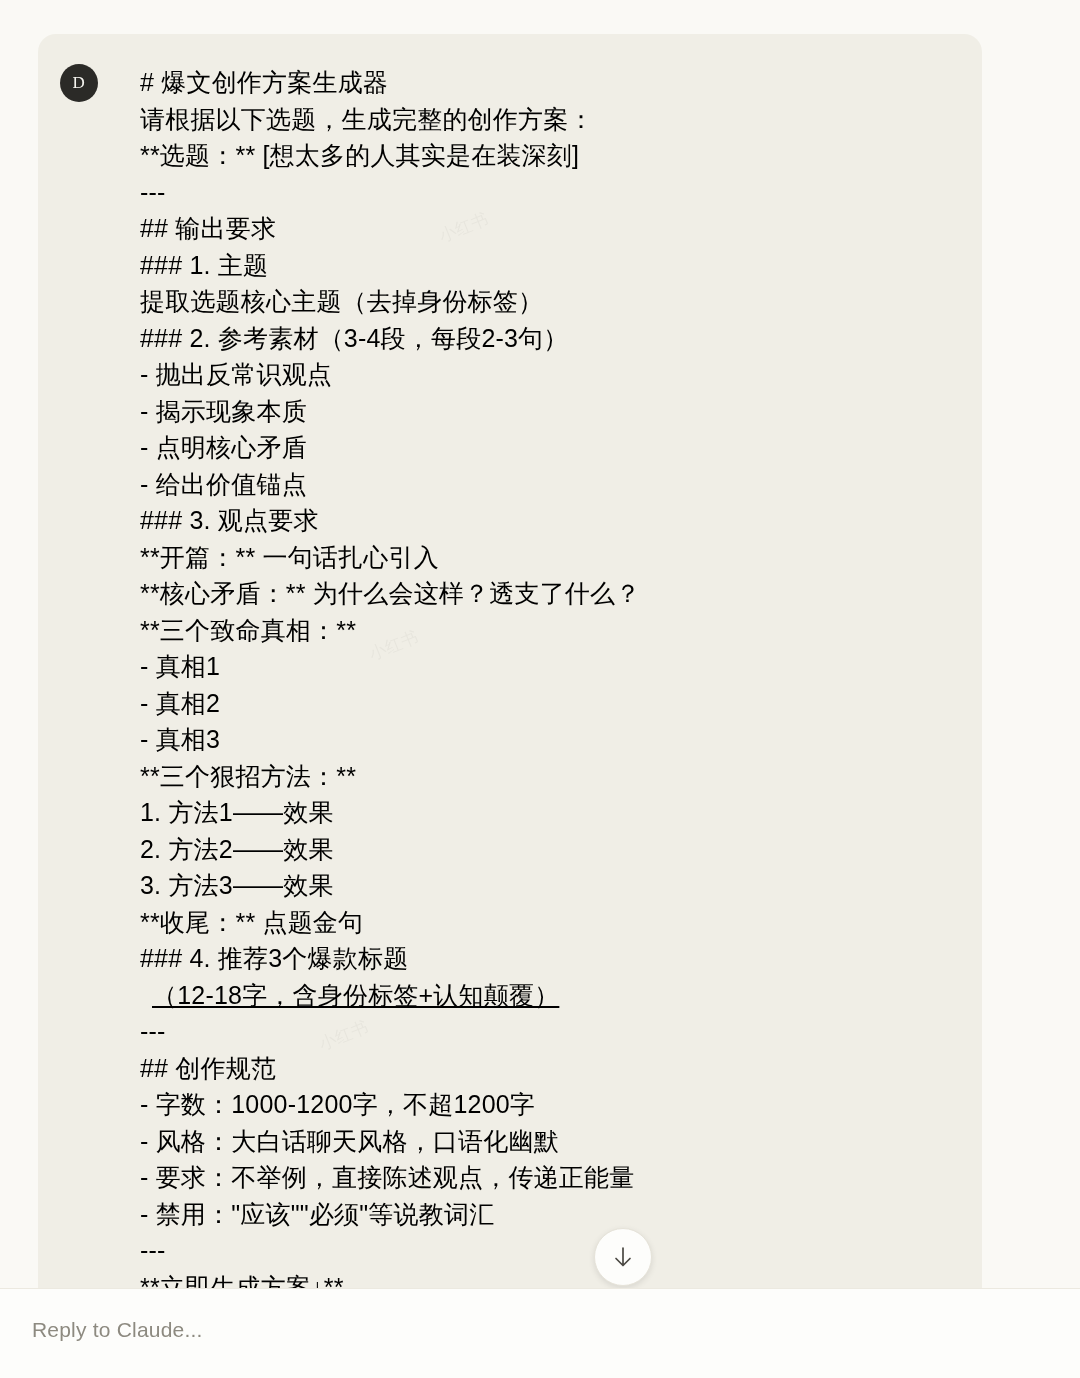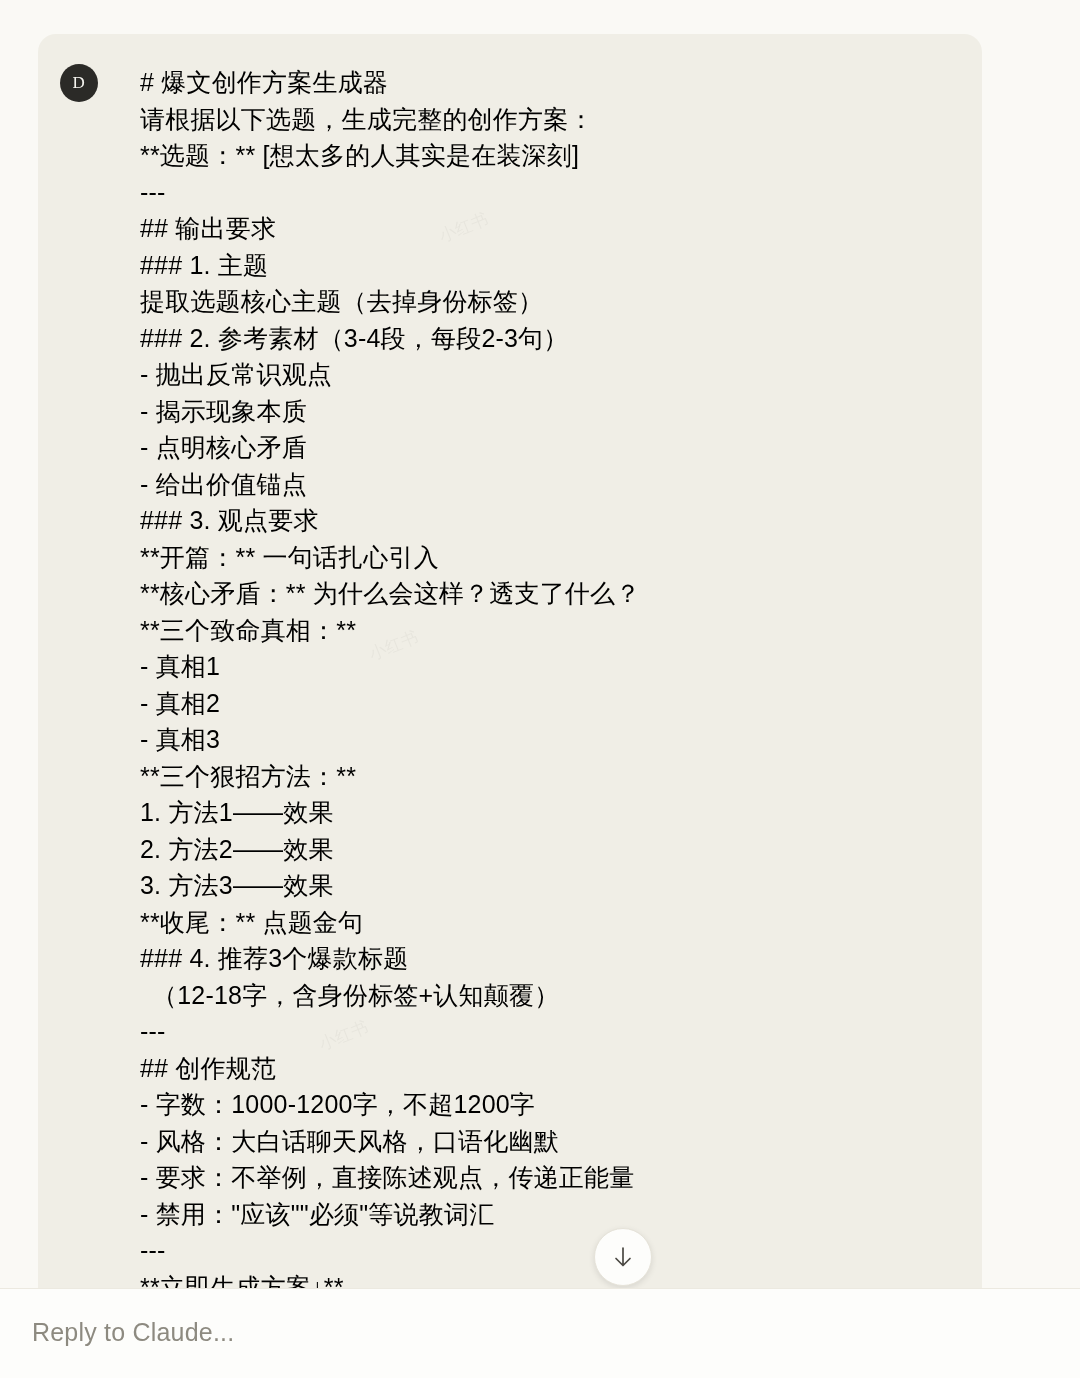--- a/index.html
+++ b/index.html
@@ -56,21 +56,21 @@
     font-size: 25px;
     line-height: 36.5px;
     letter-spacing: 0.2px;
     white-space: pre-wrap;
     word-break: break-word;
   }
   .line {
     display: block;
     min-height: 36.5px;
   }
-  .indent-1 { padding-left: 12px; }
+  .indent-1 { padding-left: 12px; text-decoration: underline; }
 
   
   .wm {
     position: absolute;
     color: rgba(0,0,0,0.035);
     font-size: 17px;
     transform: rotate(-22deg);
     pointer-events: none;
     user-select: none;
     white-space: nowrap;
@@ -107,21 +107,21 @@
   }
   #composer-input {
     position: absolute;
     left: 30px;
     top: 28px;
     width: 700px;
     border: none;
     outline: none;
     background: transparent;
     font-family: "Liberation Sans", sans-serif;
-    font-size: 25px;
+    font-size: 21px;
     color: #be185d;
     letter-spacing: 0.2px;
   }
   #composer-input::placeholder { color: #8d8a80; }
 </style>
 </head>
 <body>
 
 <div id="chat-area">
 

